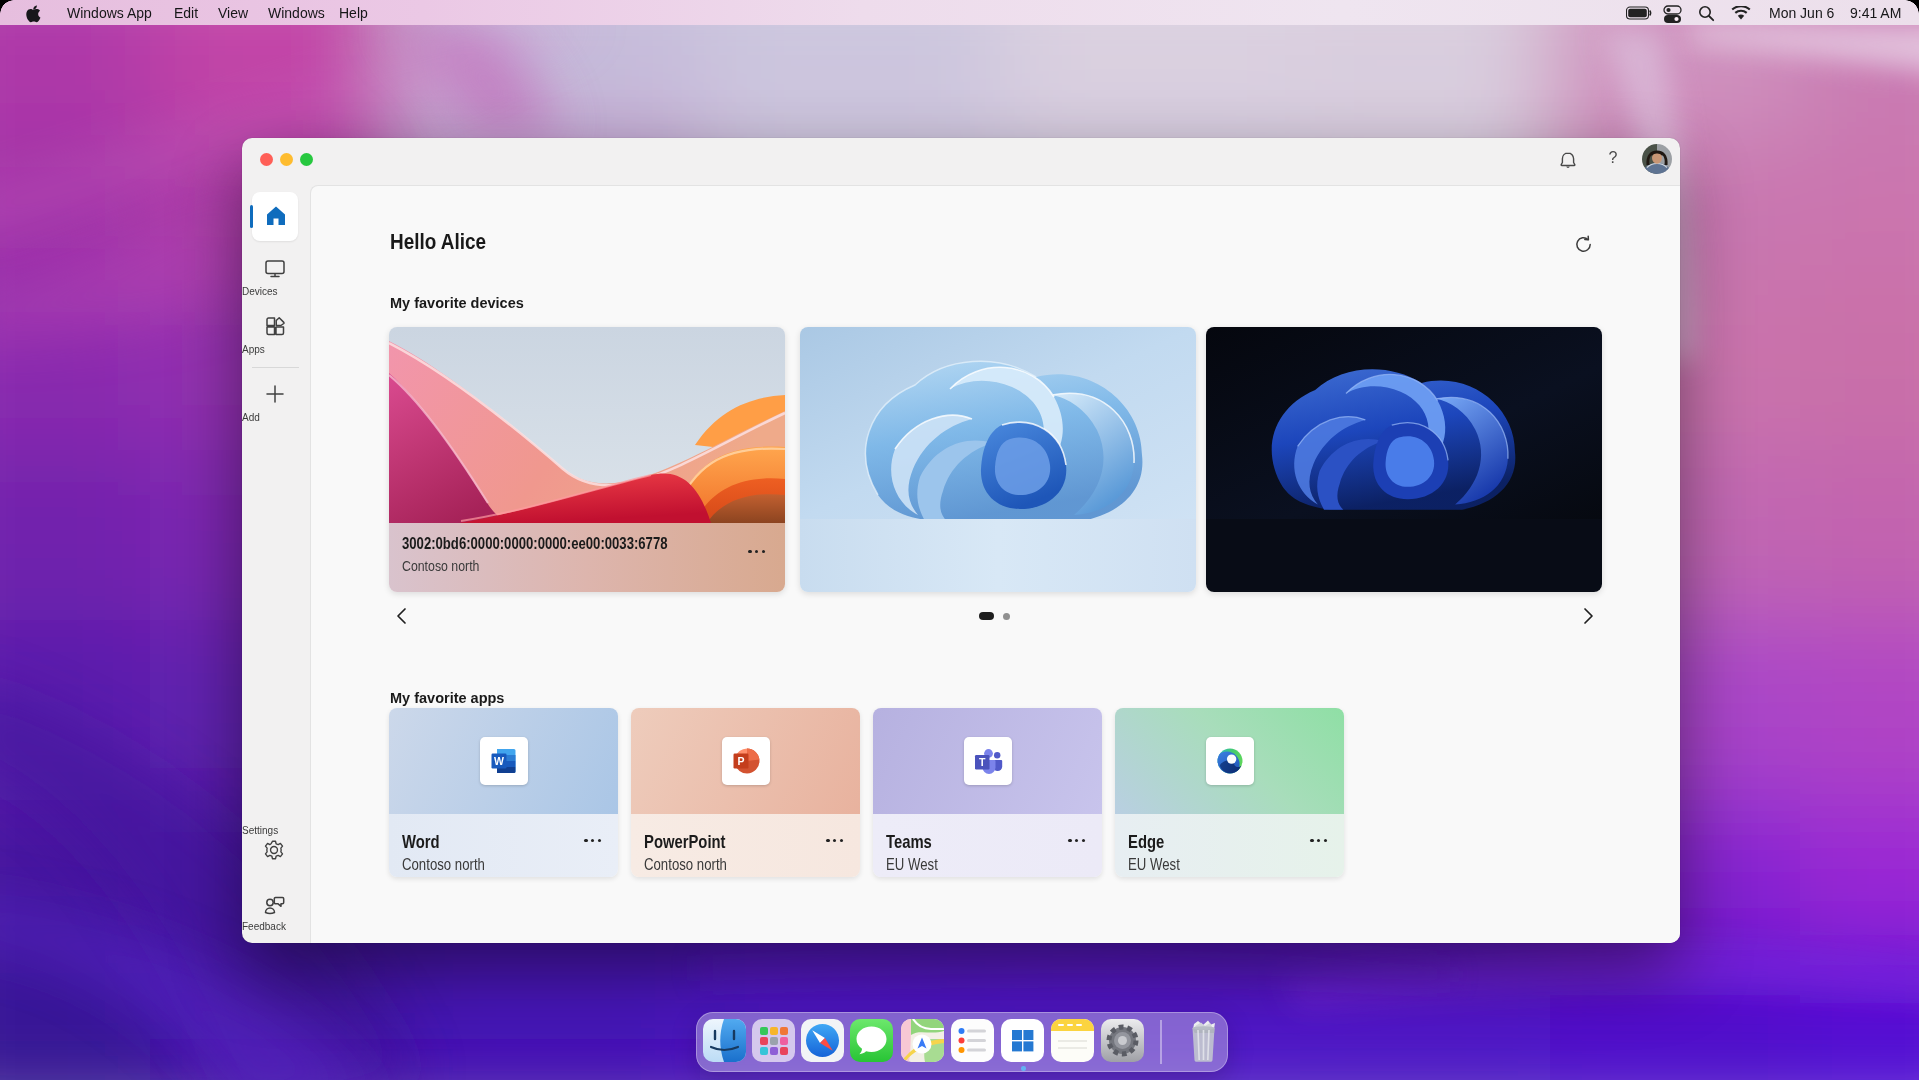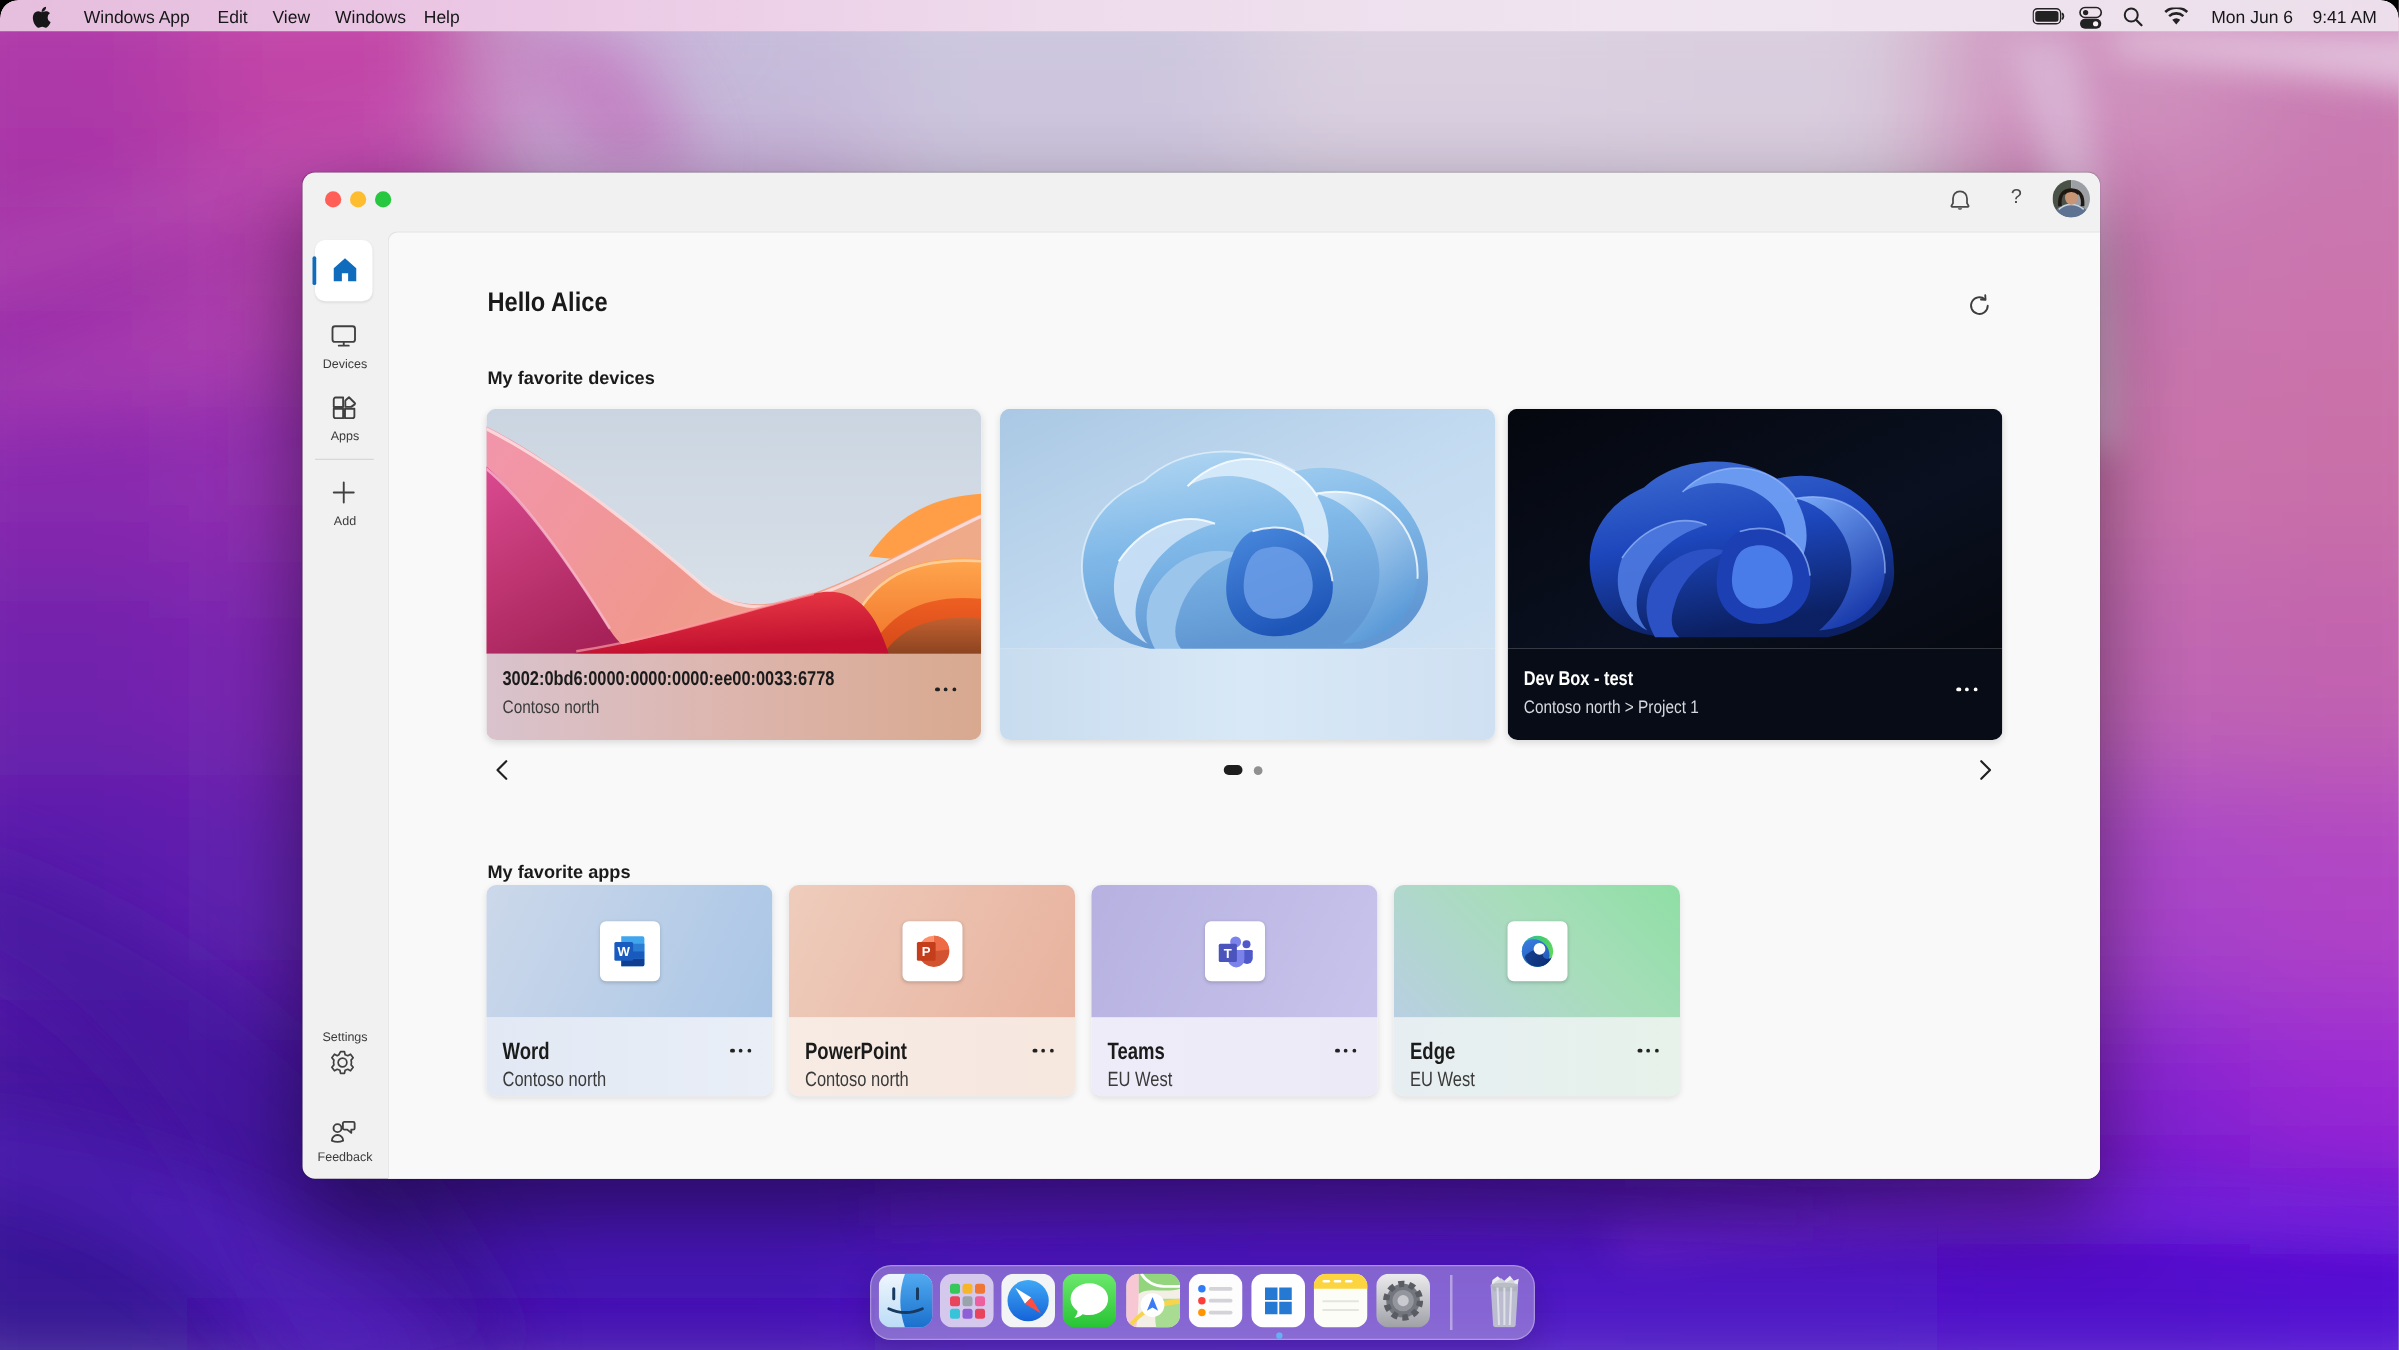--- a/index.html
+++ b/index.html
@@ -12,21 +12,21 @@
   color:#161618; font-size:14px; }
 #menubar .mitem { position:absolute; top:4px; line-height:18px; }
 
 #win { position:absolute; left:242px; top:138px; width:1438px; height:805px;
   border-radius:10px; background:#f2f1f1;
   box-shadow:0 30px 70px rgba(0,0,0,0.45), 0 0 1px rgba(0,0,0,0.35); }
 .tl { position:absolute; top:15px; width:13px; height:13px; border-radius:50%; }
 #content { position:absolute; left:310px; top:185px; width:1370px; height:758px;
   background:#f9f9f9; border-top-left-radius:8px; border-bottom-right-radius:10px;
   border-top:1px solid #e3e3e3; border-left:1px solid #e3e3e3; }
-.sideicon { position:absolute; left:242px; width:68px; text-align:center; color:#3b3b3b; font-size:10px; }
+.sideicon { position:absolute; left:242px; width:68px; color:#3b3b3b; font-size:10px; }
 
 .dcard { position:absolute; top:327px; width:396px; height:265px; border-radius:8px; overflow:hidden;
   box-shadow:0 2px 6px rgba(0,0,0,0.12); }
 .dcap { position:absolute; left:0; bottom:0; width:100%; height:73px; }
 .dtitle { position:absolute; left:13px; top:16px; font-size:16px; font-weight:bold; color:#1b1b1b; transform:scaleX(0.82); transform-origin:left top; white-space:nowrap; }
 .dsub { position:absolute; left:13px; top:39px; font-size:14.5px; color:#3a3a3a; transform:scaleX(0.85); transform-origin:left top; white-space:nowrap; }
 .dots { position:absolute; display:flex; gap:3.5px; }
 .dots i { width:3.2px; height:3.2px; border-radius:50%; background:#222; }
 
 .acard { position:absolute; top:708px; width:229px; height:169px; border-radius:8px; overflow:hidden;
@@ -368,29 +368,20 @@
         <path d="M150,62 C180,30 232,34 254,70 C272,102 262,138 228,148 C254,112 248,76 212,60 C190,51 168,52 150,62 Z" fill="#6d9df2" opacity="0.95"></path>
         <path d="M252,68 C305,58 336,96 334,136 C332,168 306,186 274,188 C300,166 312,134 297,103 C286,82 268,71 252,68 Z" fill="url(#db2)" opacity="0.95"></path>
         <path d="M95,122 C115,92 148,82 172,92 C146,99 124,116 113,142 C105,162 108,176 118,188 C95,176 85,148 95,122 Z" fill="#4e7ae0" opacity="0.9"></path>
         <path d="M120,150 C135,120 165,108 192,116 C168,124 150,140 143,164 C138,178 140,188 147,194 L125,194 C117,180 115,166 120,150 Z" fill="#2b51c4"></path>
         <path d="M202,98 C234,88 262,106 266,138 C269,164 248,182 220,182 C196,182 180,166 181,142 C182,120 190,103 202,98 Z" fill="#1c3fb4"></path>
         <path d="M210,112 C230,106 248,118 250,138 C252,156 238,168 220,168 C204,168 194,156 195,140 C196,126 200,115 210,112 Z" fill="#4f83ee" opacity="0.9"></path>
         <path d="M150,62 C180,30 232,34 254,70 M252,68 C305,58 336,96 334,136 M95,122 C115,92 148,82 172,92 M202,98 C234,88 262,106 266,138" fill="none" stroke="#9dbcf8" stroke-width="1.5" opacity="0.7"></path>
       </g>
       <rect y="192" width="396" height="73" fill="#080c16"></rect>
     </svg>
-    <div class="dcap">
-      <div class="dtitle" style="color:#fff">Dev Box - test</div>
-      <div class="dsub" style="color:#d6d9e0">Contoso north &gt; Project 1</div>
-      <div class="dots" style="right:20px;top:31px">
-          <i style="background:#fff"></i>
-          <i style="background:#fff"></i>
-          <i style="background:#fff"></i>
-        </div>
-    </div>
   </div>
 
   <svg class="abs" style="left:394px;top:607px" width="16" height="18" viewBox="0 0 16 18">
     <path d="M11,2 L4,9 L11,16" fill="none" stroke="#202020" stroke-width="1.7" stroke-linecap="round" stroke-linejoin="round"></path>
   </svg>
   <svg class="abs" style="left:1580px;top:607px" width="16" height="18" viewBox="0 0 16 18">
     <path d="M5,2 L12,9 L5,16" fill="none" stroke="#202020" stroke-width="1.7" stroke-linecap="round" stroke-linejoin="round"></path>
   </svg>
   <div class="abs" style="left:979px;top:612px;width:15px;height:8px;border-radius:4px;background:#1e1e1e"></div>
   <div class="abs" style="left:1003px;top:612.5px;width:7px;height:7px;border-radius:50%;background:#909090"></div>

